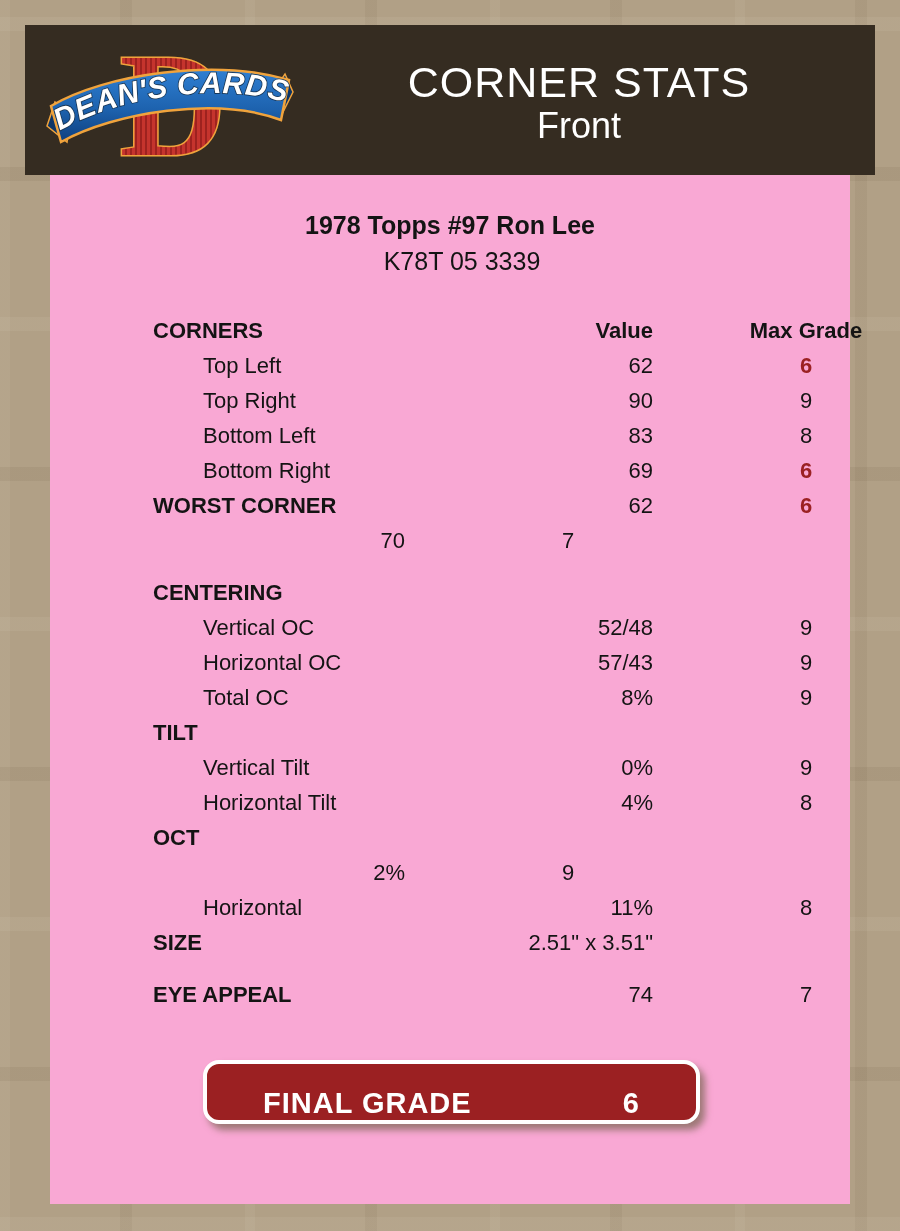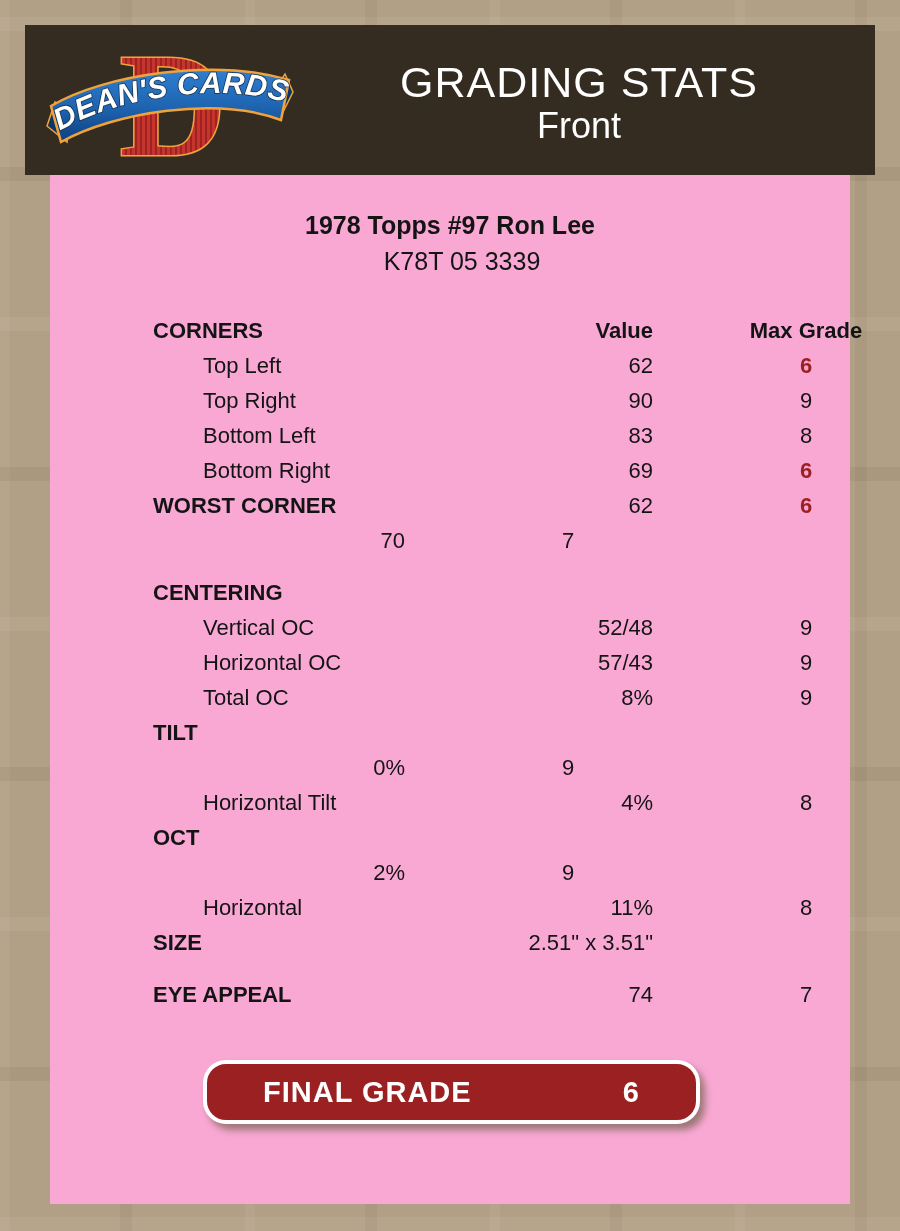--- a/index.html
+++ b/index.html
@@ -37,24 +37,24 @@
   .trow.gap-before{margin-top:17px;}
   .cell.label{white-space:nowrap;}
   .trow.indent .cell.label{padding-left:50px;}
   .trow.bold .cell{font-weight:bold;}
   .trow.bold-label .cell.label{font-weight:bold;}
   .cell.value{text-align:right;white-space:nowrap;}
   .cell.max{text-align:center;}
   .cell.max.red{color:#9b2123;font-weight:bold;}
   .final-grade{
     position:absolute;left:153px;top:885px;width:489px;height:56px;
-    background:#9b2022;border:4px solid #ffffff;border-radius:23px;
+    background:#9b2022;border:4px solid #ffffff;border-radius:16px;
     box-shadow:5px 6px 7px rgba(108,93,68,0.65);
     color:#ffffff;font-weight:bold;font-size:29px;letter-spacing:1px;
-    display:flex;align-items:center;
+    display:flex;align-items:flex-end;
   }
   .final-grade .fg-label{margin-left:56px;}
   .final-grade .fg-value{position:absolute;right:56px;}
 </style>
 </head>
 <body>
 
 <div class="bg-collage"></div>
 
 <div class="header-bar">
@@ -78,21 +78,21 @@
       <path d="M240,44 L248,62 L236,86 L228,62 Z" fill="#0c3567" stroke="#f0a33c" stroke-width="1.5"></path>
 
       <path d="M6,76 C60,44 170,28 244,50 L236,90 C172,66 70,82 16,112 Z" fill="url(#blueGrad)" stroke="#f0a33c" stroke-width="2.5"></path>
       <path id="ribbonCurve" d="M16,100 C72,68 168,52 240,72" fill="none"></path>
       <text font-family="Liberation Sans, sans-serif" font-weight="bold" font-style="italic" font-size="30" fill="#ffffff" stroke="#16324f" stroke-width="1.6" paint-order="stroke" letter-spacing="0.5">
         <textPath href="#ribbonCurve" startOffset="50%" text-anchor="middle">DEAN'S CARDS</textPath>
       </text>
     </svg>
   </div>
   <div class="header-text">
-    <div class="h-title">GRADING STATS</div>
+    <div class="h-title">CORNER STATS</div>
     <div class="h-sub">Front</div>
   </div>
 </div>
 
 <div class="panel">
   <div class="card-title">1978 Topps #97 Ron Lee</div>
   <div class="card-serial">K78T 05 3339</div>
 
   <div class="stats-table">
       <div class="trow bold">
@@ -148,20 +148,21 @@
     <div class="cell label">Total OC</div>
     <div class="cell value">8%</div>
     <div class="cell max">9</div>
   </div>
       <div class="trow bold-label">
     <div class="cell label">TILT</div>
     <div class="cell value"></div>
     <div class="cell max"></div>
   </div>
       <div class="trow indent">
+    <div class="cell label">Vertical Tilt</div>
     <div class="cell value">0%</div>
     <div class="cell max">9</div>
   </div>
       <div class="trow indent">
     <div class="cell label">Horizontal Tilt</div>
     <div class="cell value">4%</div>
     <div class="cell max">8</div>
   </div>
       <div class="trow bold-label">
     <div class="cell label">OCT</div>

